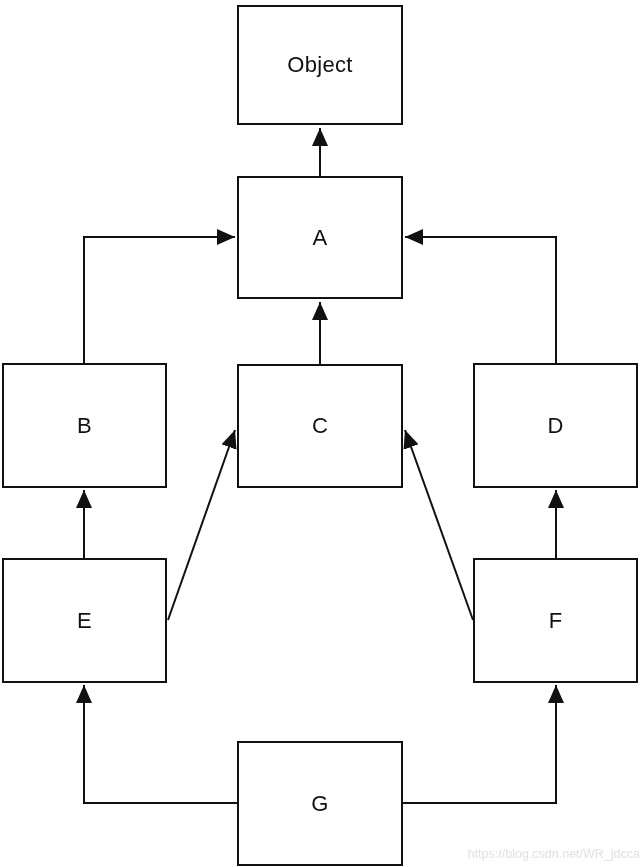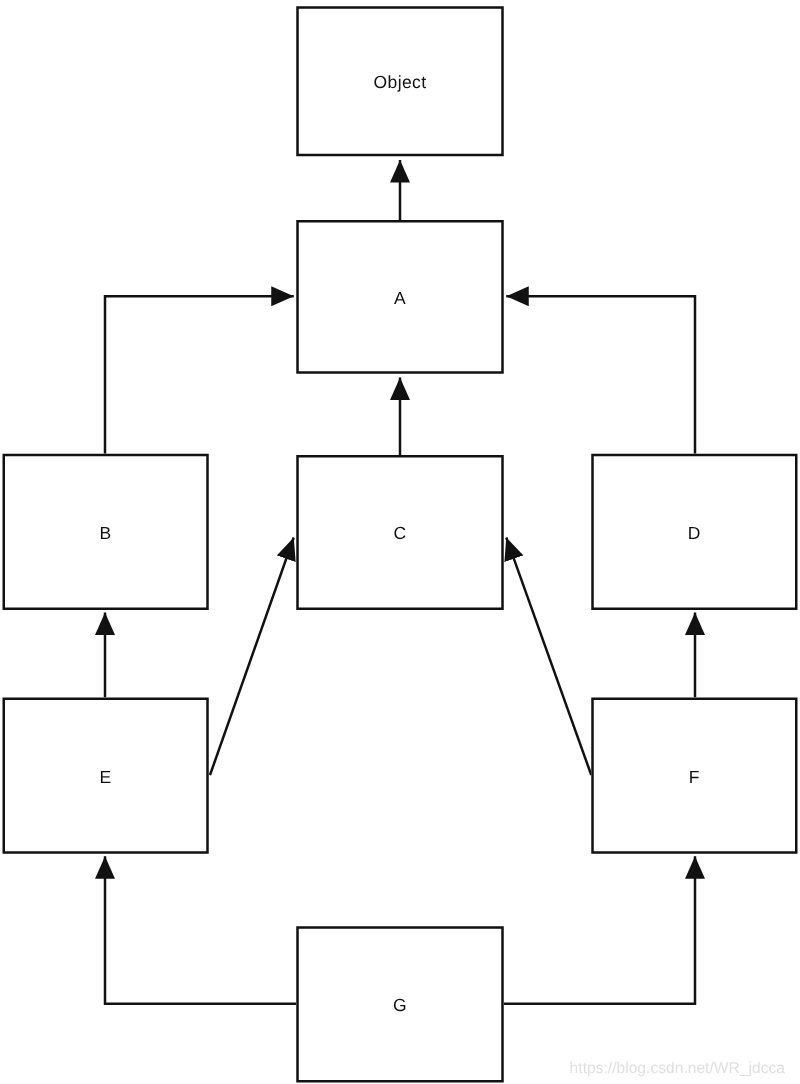--- a/index.html
+++ b/index.html
@@ -33,35 +33,35 @@
   .node {
     position: absolute;
     box-sizing: border-box;
     background: #ffffff;
     border: 2px solid var(--line, #111111);
     display: flex;
     align-items: center;
     justify-content: center;
   }
   .node .label {
-    font-size: 14px;
+    font-size: 22px;
     color: #111111;
     letter-spacing: 0.3px;
   }
   #node-object { left: 237px; top: 5px;   width: 166px; height: 120px; }
   #node-a      { left: 237px; top: 176px; width: 166px; height: 123px; }
   #node-b      { left: 2px;   top: 363px; width: 165px; height: 125px; }
   #node-c      { left: 237px; top: 364px; width: 166px; height: 124px; }
   #node-d      { left: 473px; top: 363px; width: 165px; height: 125px; }
   #node-e      { left: 2px;   top: 558px; width: 165px; height: 125px; }
   #node-f      { left: 473px; top: 558px; width: 165px; height: 125px; }
   #node-g      { left: 237px; top: 741px; width: 166px; height: 125px; }
   .watermark {
     position: absolute;
-    right: 12px;
+    right: 0;
     top: 847px;
     font-size: 12.5px;
     color: var(--wm, #e0e0e0);
     white-space: nowrap;
   }
 </style>
 </head>
 <body>
 
 <div class="stage">

